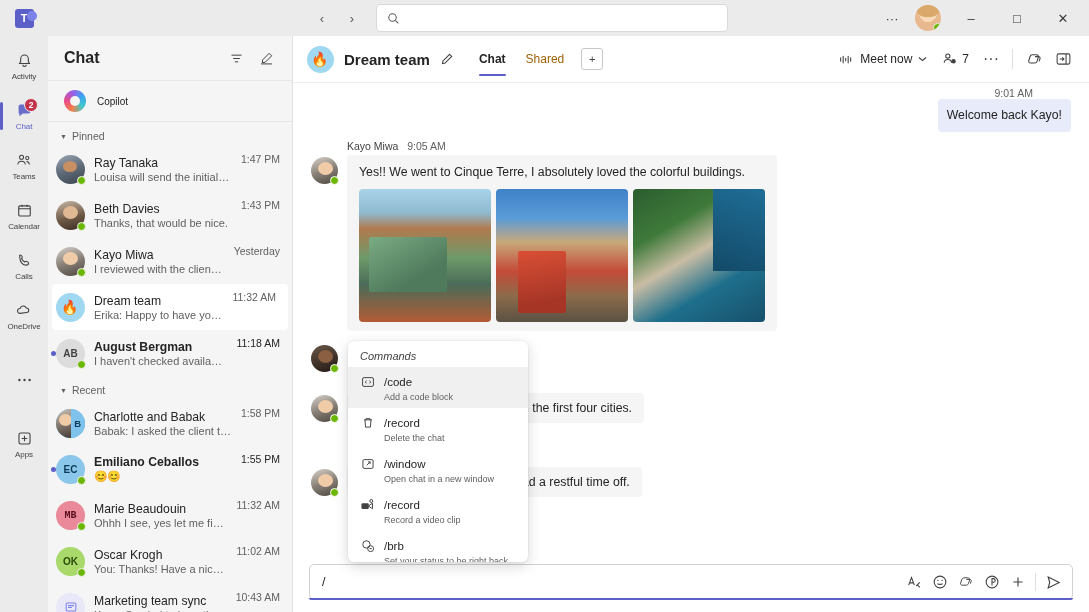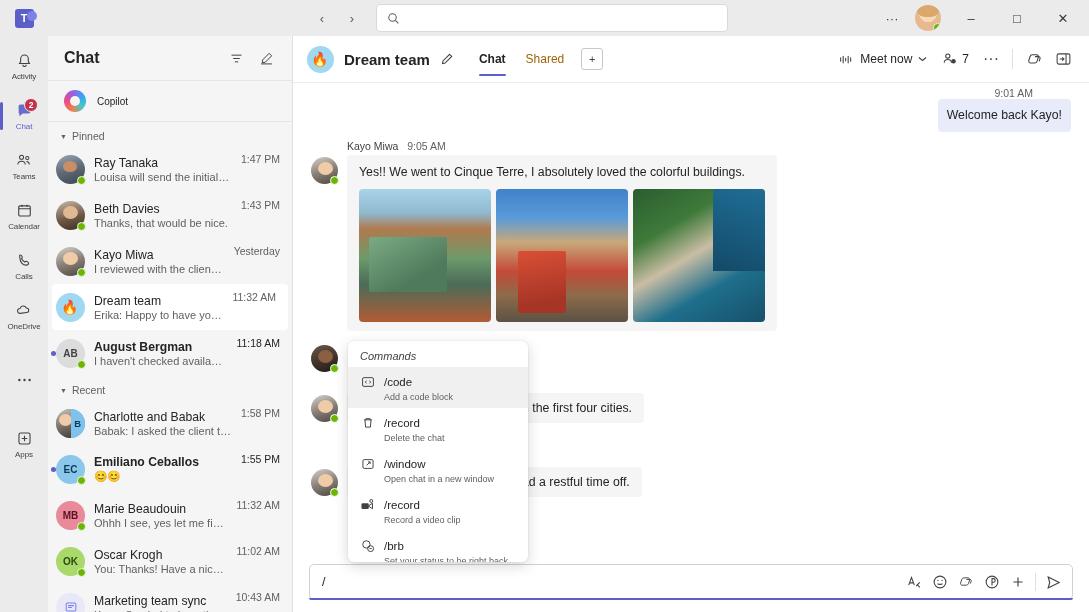--- a/index.html
+++ b/index.html
@@ -177,21 +177,21 @@
     background: linear-gradient(160deg,#cfc7bd 0%,#7e7268 55%,#463f38 100%);
   }
   .av-split .half-l::after { content:""; position:absolute; left:3px; top:5px; width:13px; height:12px; border-radius:50%; background:#f0cba8; }
   .av-split .half-r {
     position: absolute; right: 0; top: 0; width: 50%; height: 100%;
     background: #7fc3ec; display:flex; align-items:center; justify-content:center;
     font-size: 9.5px; color:#0b3b58; font-weight:600;
   }
   .av-initials-ab { background: #dcdcdc; color: #424242; }
   .av-initials-ec { background: #8bc7ea; color: #0b3b58; }
-  .av-initials-mb { background: #e9899a; color: #5c1021; }
+  .av-initials-mb { background: #e9899a; color: #5c1021; font-family: Liberation Mono, monospace; }
   .av-initials-ok { background: #a8d96a; color: #2a4a0c; }
   .av-doc { background: #e8e8f8; display:flex; align-items:center; justify-content:center; }
 
   
   .main {
     position: absolute; top: 36px; left: 293px; width: 796px; height: 576px;
     background: #fff; display: flex; flex-direction: column;
   }
   .chat-header {
     height: 47px; display: flex; align-items: center; padding: 0 12px 0 14px;

